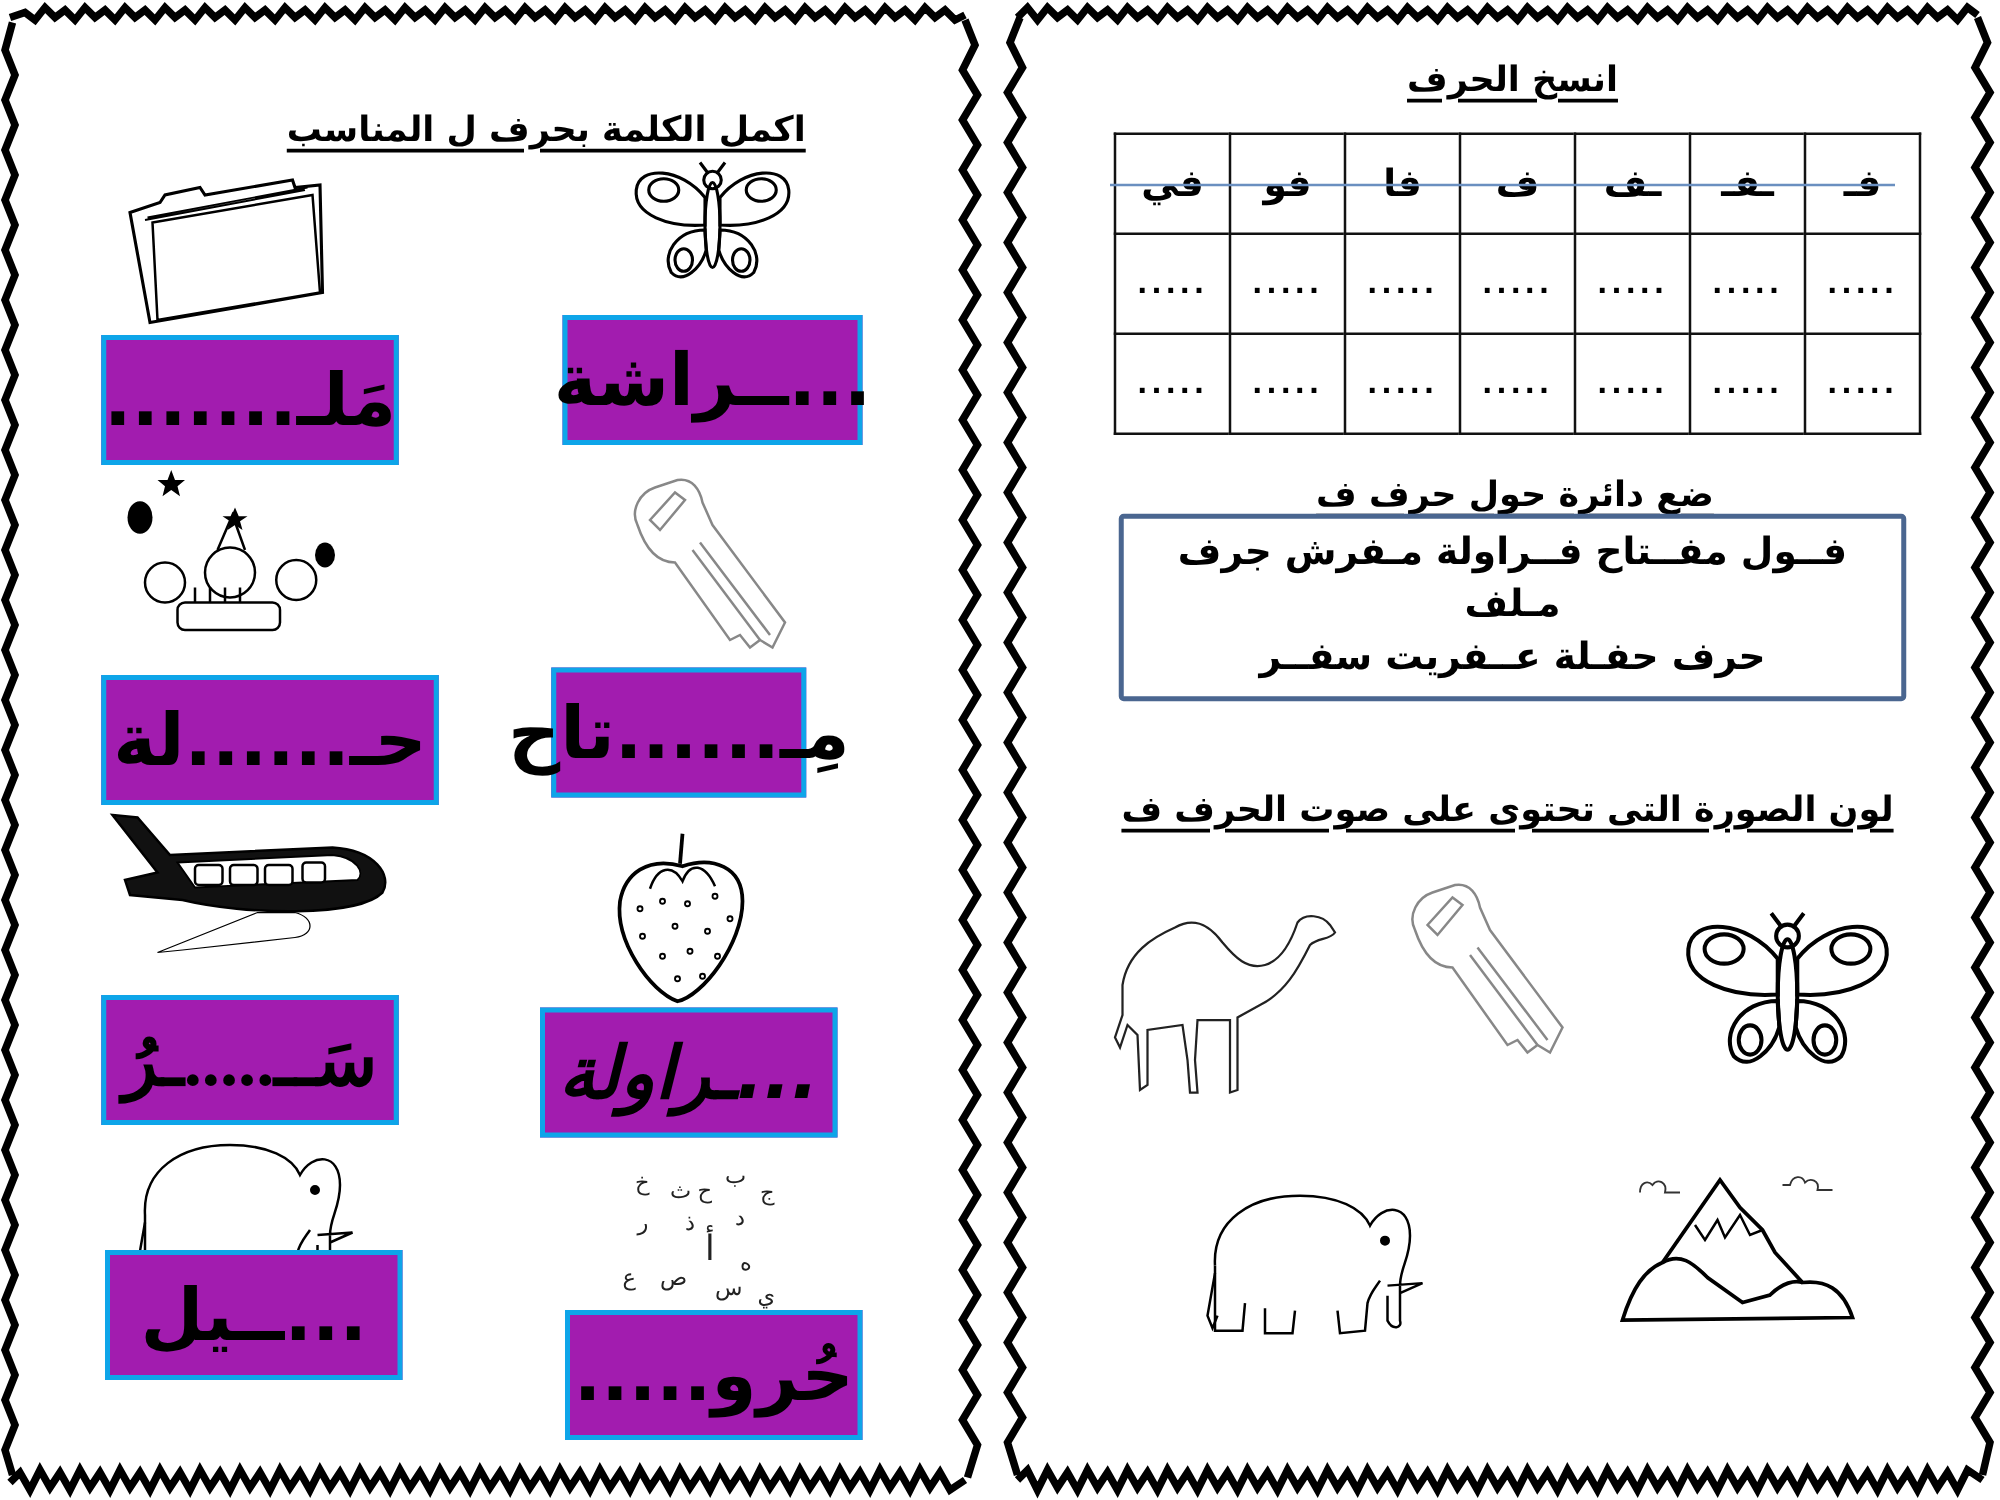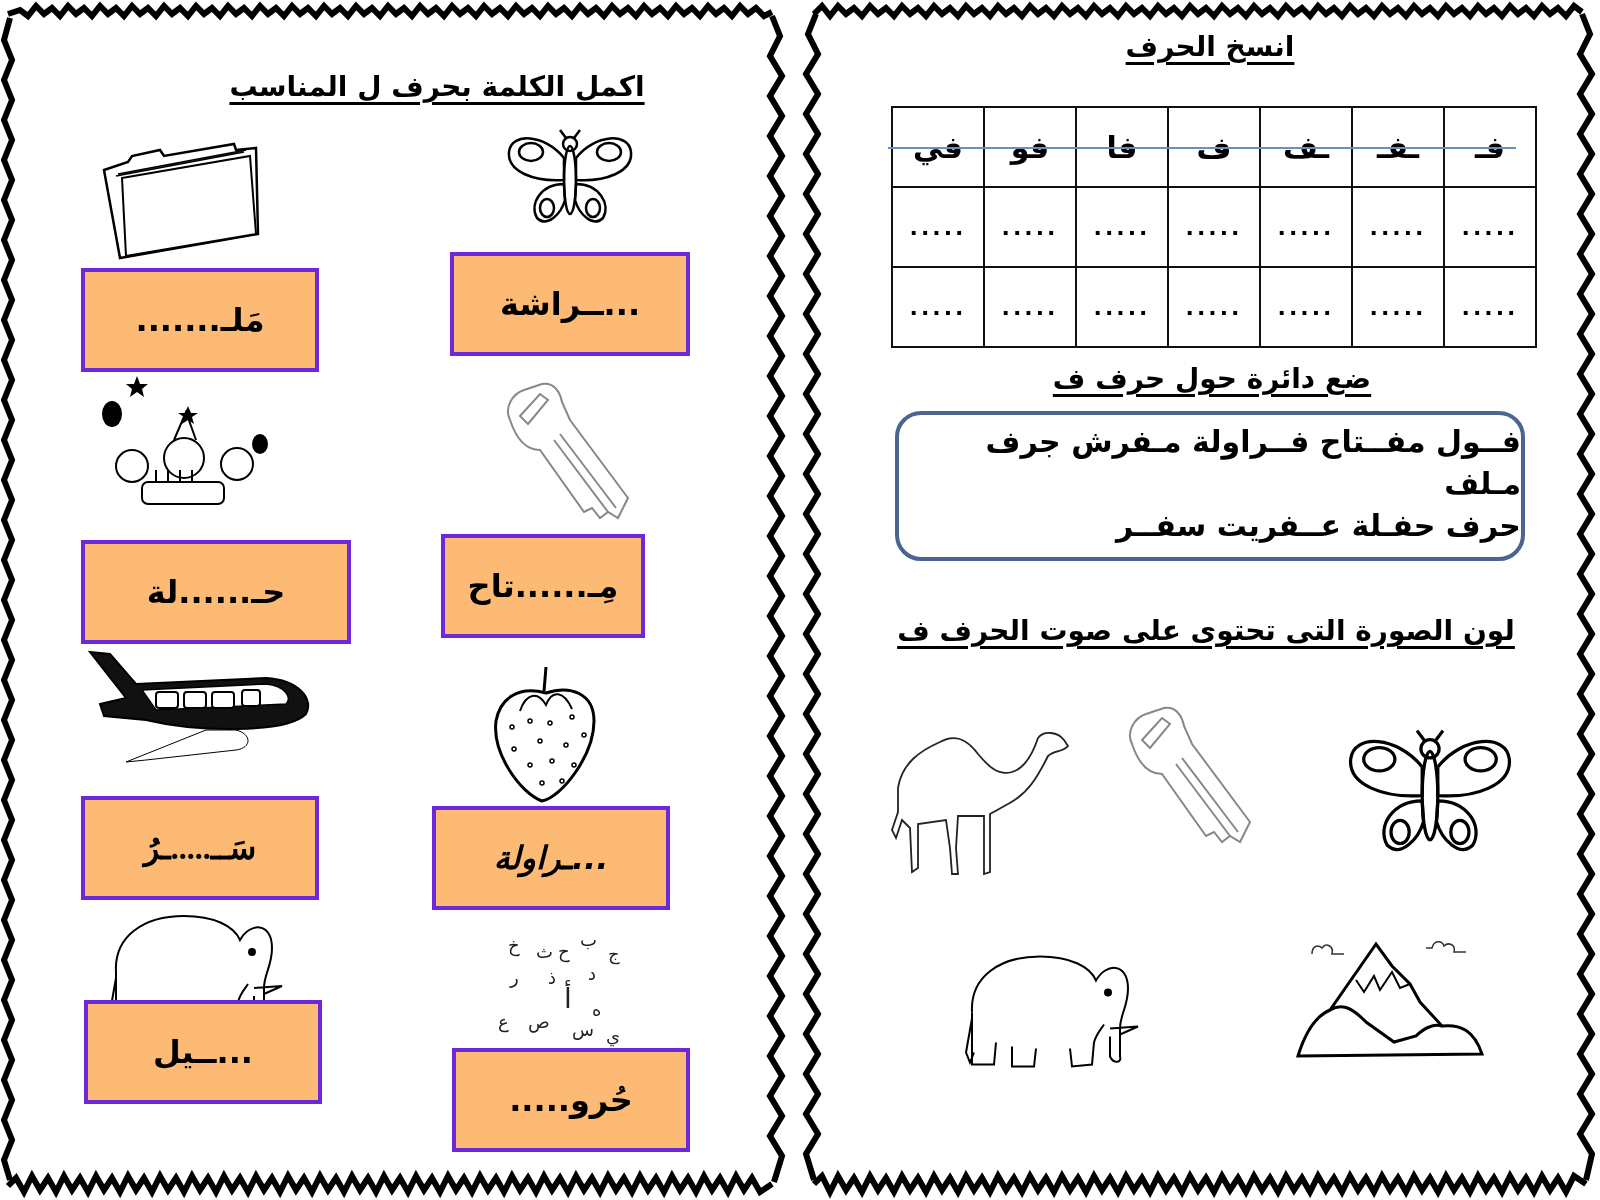--- a/index.html
+++ b/index.html
@@ -4,33 +4,33 @@
 <style>
   html, body { margin:0; padding:0; background:#ffffff; }
   body { width:1600px; height:1200px; position:relative; overflow:hidden;
          font-family:"DejaVu Sans", sans-serif; color:#000; }
   .page { position:absolute; top:0; height:1200px; }
   .page-left { left:0; width:800px; }
   .page-right { left:800px; width:800px; }
   .frame { position:absolute; left:0; top:0; width:100%; height:100%; pointer-events:none; }
   .title { position:absolute; font-weight:bold; font-size:28px; direction:rtl;
            text-decoration:underline; text-decoration-thickness:3px; text-underline-offset:6px;
-           white-space:nowrap; transform:translateX(-50%); }
-  .word-box { position:absolute; border:4px solid #6d28d9; box-sizing:border-box;
+           white-space:nowrap; transform:translateX(-50%);margin-top:17px; }
+  .word-box { position:absolute; border:4px solid #0ea5e9; box-sizing:border-box;
               display:flex; align-items:center; justify-content:center; direction:rtl;
-              font-weight:bold; font-size:32px; background:#fdba74; }
+              font-weight:bold; font-size:58px; background:#a21caf; }
   .pic { position:absolute; }
   table.copy { position:absolute; left:891px; top:106px; border-collapse:collapse; direction:rtl; }
   table.copy td { border:2px solid #111; width:90px; height:78px; text-align:center;
                   vertical-align:middle; font-weight:bold; font-size:30px; padding:0; }
   table.copy td.dots { font-size:22px; letter-spacing:3px; }
   .guide { position:absolute; left:888px; top:147px; width:628px; height:2px; background:#6a8fc0; }
   .circle-box { position:absolute; left:895px; top:411px; width:630px; height:150px;
-                border:4px solid #4a6690; border-radius:26px; box-sizing:border-box;
-                direction:rtl; font-weight:bold; font-size:30px; line-height:42px;
+                border:4px solid #4a6690; border-radius:4px; box-sizing:border-box;
+                direction:rtl; text-align:center; font-weight:bold; font-size:30px; line-height:42px;
                 padding-top:6px; }
 </style>
 </head>
 <body>
 
 <div class="page page-left">
   <svg class="frame" viewBox="0 0 800 1200">
     <polyline fill="none" stroke="#000" stroke-width="6" points="8,14 20,10 28,16 36,6 44,14 52,8 60,16 68,6 76,14 84,8 92,16 100,6 108,14 116,8 124,16 132,6 140,14 148,8 156,16 164,6 172,14 180,8 188,16 196,6 204,14 212,8 220,16 228,6 236,14 244,8 252,16 260,6 268,14 276,8 284,16 292,6 300,14 308,8 316,16 324,6 332,14 340,8 348,16 356,6 364,14 372,8 380,16 388,6 396,14 404,8 412,16 420,6 428,14 436,8 444,16 452,6 460,14 468,8 476,16 484,6 492,14 500,8 508,16 516,6 524,14 532,8 540,16 548,6 556,14 564,8 572,16 580,6 588,14 596,8 604,16 612,6 620,14 628,8 636,16 644,6 652,14 660,8 668,16 676,6 684,14 692,8 700,16 708,6 716,14 724,8 732,16 740,6 748,14 756,8 764,16 772,12"></polyline>
     <polyline fill="none" stroke="#000" stroke-width="6" points="10,18 4,40 12,60 4,80 12,100 4,120 12,140 4,160 12,180 4,200 12,220 4,240 12,260 4,280 12,300 4,320 12,340 4,360 12,380 4,400 12,420 4,440 12,460 4,480 12,500 4,520 12,540 4,560 12,580 4,600 12,620 4,640 12,660 4,680 12,700 4,720 12,740 4,760 12,780 4,800 12,820 4,840 12,860 4,880 12,900 4,920 12,940 4,960 12,980 4,1000 12,1020 4,1040 12,1060 4,1080 12,1100 4,1120 12,1140 4,1160 10,1180"></polyline>
     <polyline fill="none" stroke="#000" stroke-width="6" points="772,16 780,36 770,56 782,76 770,96 782,116 770,136 782,156 770,176 782,196 770,216 782,236 770,256 782,276 770,296 782,316 770,336 782,356 770,376 782,396 770,416 782,436 770,456 782,476 770,496 782,516 770,536 782,556 770,576 782,596 770,616 782,636 770,656 782,676 770,696 782,716 770,736 782,756 770,776 782,796 770,816 782,836 770,856 782,876 770,896 782,916 770,936 782,956 770,976 782,996 770,1016 782,1036 770,1056 782,1076 770,1096 782,1116 770,1136 782,1156 774,1182"></polyline>

